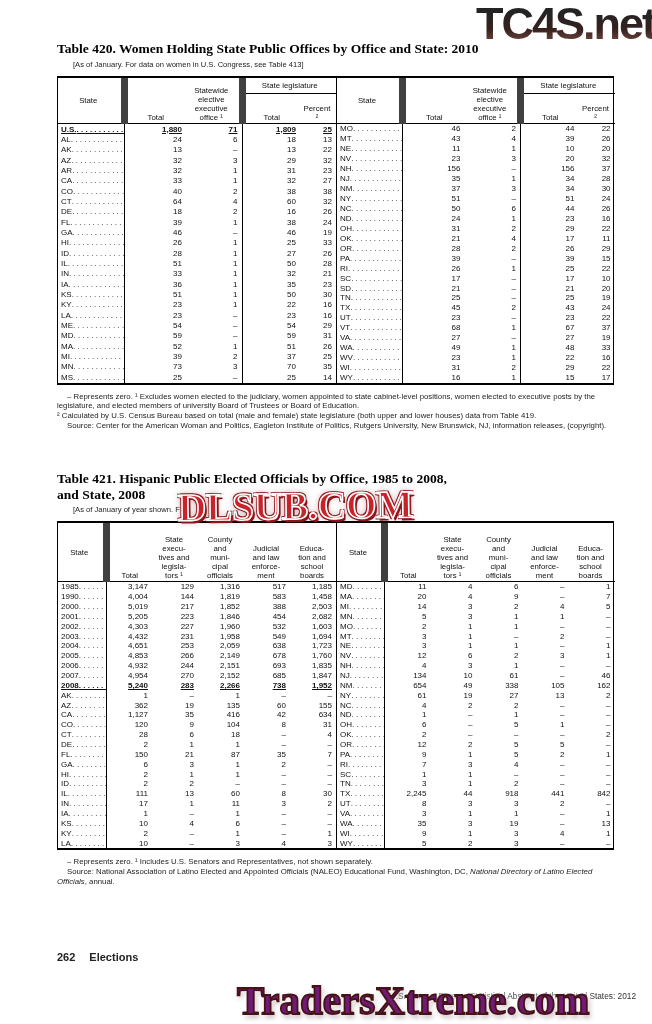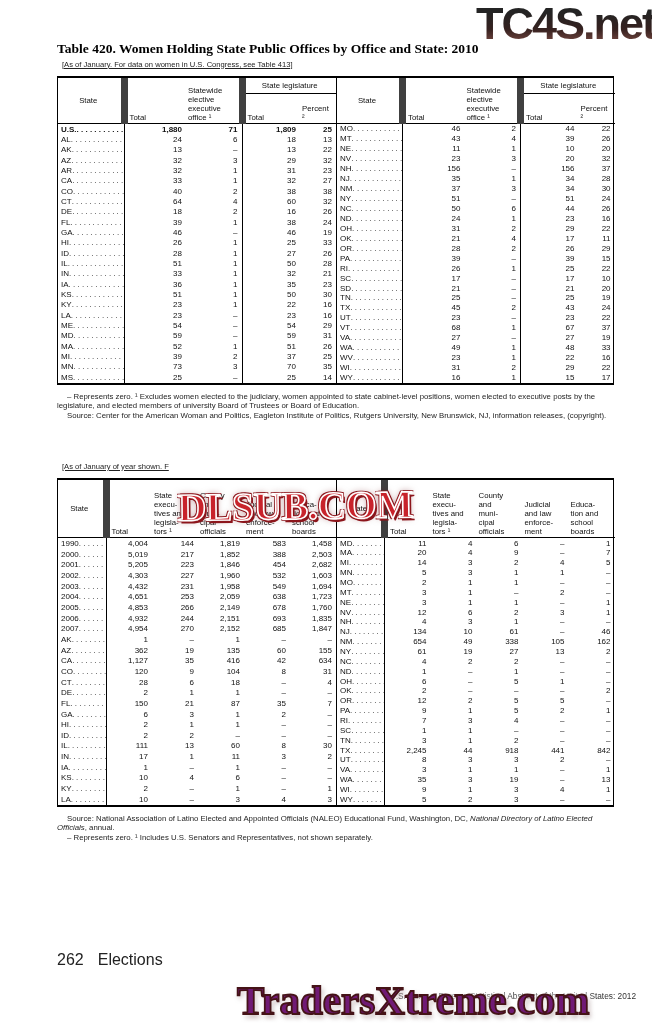--- a/index.html
+++ b/index.html
@@ -8,56 +8,56 @@
     position:relative; width:652px; height:1024px; margin:0 auto;
     background:#ffffff; overflow:hidden;
     font-family:"Liberation Sans", sans-serif; color:#1a1a1a;
   }
   .content { position:absolute; left:57px; top:41px; width:557px; }
 
   .tbl-title {
     font-family:"Liberation Serif", serif; font-weight:bold;
     font-size:13.5px; line-height:15.5px; color:#000; white-space:pre-line;
   }
-  .bracket { font-size:7.6px; line-height:9px; margin:3px 5px 7px; color:#222;text-decoration:underline; }
+  .bracket { font-size:7.6px; line-height:9px; margin:3px 16px 7px; color:#222; }
 
   .tblpair { display:flex; border:1px solid #000; border-top-width:2px; border-bottom-width:2px; }
   table.half { border-collapse:collapse; table-layout:fixed; width:278.5px; }
   .t420pair table.half { height:305px; }
   .t421pair table.half { height:325px; }
   table.half.right { border-left:1px solid #000; }
 
   th { font-weight:normal; font-size:7.8px; line-height:9px; color:#111; padding:1px 4px 1px 2px; }
   .h-state { text-align:center; vertical-align:middle; }
-  .h-bot { text-align:left; vertical-align:bottom; }
+  .h-bot { text-align:center; vertical-align:bottom; }
   .pre { white-space:pre-line; }
   .h-grp { text-align:center; vertical-align:middle; border-bottom:1px solid #000; }
   .vline { border-left:7px solid #404040; }
   .t420 thead tr:first-child { height:16px; }
   .t420 thead tr:last-child  { height:30px; }
   .t421 thead tr { height:58px; }
 
   tbody tr:first-child td { border-top:1px solid #000; }
   td { font-size:8px; color:#111; vertical-align:middle; padding:0; }
   td.num { text-align:right; padding-right:4px; }
   td.lbl { padding-left:3px; }
   .t420 td:nth-child(2), .t420 td:nth-child(4) { border-left:1px solid #000; }
   .t421 td:nth-child(2) { border-left:1px solid #000; }
-  tr.bold td { font-weight:bold; }
+  tr.bold td { font-weight:bold;text-decoration:underline; }
   .lblwrap { display:flex; align-items:baseline; overflow:hidden; }
   .st { white-space:nowrap; }
   .leader { flex:1 1 auto; overflow:hidden; white-space:nowrap; }
   .leader::before { content:" . . . . . . . . . . . . . . . . . . . ."; }
 
   .fnotes { margin-top:7px; }
   .fnotes p { font-size:7.8px; line-height:9.7px; color:#1d1d1d; }
   .ind { text-indent:10px; }
   .gap { margin-top:41px; }
 
-  .pageno { position:absolute; left:57px; top:951px; font-size:16px; color:#222; }
+  .pageno { position:absolute; left:57px; top:951px; font-size:11px; color:#222;font-weight:bold; }
   .pageno .sec { margin-left:14px; }
   .srcline { position:absolute; right:16px; top:991px; font-size:8.3px; color:#333; }
 
   .wm { position:absolute; font-weight:bold; z-index:6; pointer-events:none; white-space:nowrap; }
   .wm-top {
     top:-2px; right:-3px;
     font-family:"Liberation Sans", sans-serif; font-size:45px; letter-spacing:-2px;
     background:linear-gradient(180deg,#242424 28%,#35211f 60%,#8a544c 95%);
     -webkit-background-clip:text; background-clip:text; color:transparent;
   }
@@ -754,25 +754,28 @@
                 <td class="num">1</td>
                 <td class="num">15</td>
                 <td class="num">17</td>
               </tr>
             </tbody>
         </table>
       </div>
 
       <div class="fnotes">
         <p class="ind">– Represents zero. ¹ Excludes women elected to the judiciary, women appointed to state cabinet-level positions, women elected to executive posts by the legislature, and elected members of university Board of Trustees or Board of Education.</p>
+        <p>² Calculated by U.S. Census Bureau based on total (male and female) state legislature (both upper and lower houses) data from Table 419.</p>
         <p class="ind">Source: Center for the American Woman and Politics, Eagleton Institute of Politics, Rutgers University, New Brunswick, NJ, information releases, (copyright).</p>
       </div>
     </div>
 
     <div class="gap">
+      <h1 class="tbl-title pre">Table 421. Hispanic Public Elected Officials by Office, 1985 to 2008,
+and State, 2008</h1>
       <p class="bracket">[As of January of year shown. F</p>
 
       <div class="tblpair t421pair">
         <table class="half t421 left">
           <colgroup>
               <col style="width:48px">
               <col style="width:46px">
               <col style="width:46px">
               <col style="width:46px">
               <col style="width:46px">
@@ -799,20 +802,33 @@
               <th class="h-bot pre">Educa-
 tion and
 school
 boards</th>
             </tr>
           </thead>
           <tbody>
               <tr>
                 <td class="lbl">
                   <div class="lblwrap">
+                    <span class="st">1985</span>
+                    <span class="leader"></span>
+                  </div>
+                </td>
+                <td class="num">3,147</td>
+                <td class="num">129</td>
+                <td class="num">1,316</td>
+                <td class="num">517</td>
+                <td class="num">1,185</td>
+              </tr>
+              <tr>
+                <td class="lbl">
+                  <div class="lblwrap">
                     <span class="st">1990</span>
                     <span class="leader"></span>
                   </div>
                 </td>
                 <td class="num">4,004</td>
                 <td class="num">144</td>
                 <td class="num">1,819</td>
                 <td class="num">583</td>
                 <td class="num">1,458</td>
               </tr>
@@ -912,20 +928,33 @@
                   <div class="lblwrap">
                     <span class="st">2007</span>
                     <span class="leader"></span>
                   </div>
                 </td>
                 <td class="num">4,954</td>
                 <td class="num">270</td>
                 <td class="num">2,152</td>
                 <td class="num">685</td>
                 <td class="num">1,847</td>
+              </tr>
+              <tr class="bold">
+                <td class="lbl">
+                  <div class="lblwrap">
+                    <span class="st">2008</span>
+                    <span class="leader"></span>
+                  </div>
+                </td>
+                <td class="num">5,240</td>
+                <td class="num">283</td>
+                <td class="num">2,266</td>
+                <td class="num">738</td>
+                <td class="num">1,952</td>
               </tr>
               <tr>
                 <td class="lbl">
                   <div class="lblwrap">
                     <span class="st">AK</span>
                     <span class="leader"></span>
                   </div>
                 </td>
                 <td class="num">1</td>
                 <td class="num">–</td>
@@ -1514,22 +1543,22 @@
                 <td class="num">2</td>
                 <td class="num">3</td>
                 <td class="num">–</td>
                 <td class="num">–</td>
               </tr>
             </tbody>
         </table>
       </div>
 
       <div class="fnotes">
+        <p class="ind">– Represents zero. ¹ Includes U.S. Senators and Representatives, not shown separately.</p>
         <p class="ind"><span>Source: National Association of Latino Elected and Appointed Officials (NALEO) Educational Fund, Washington, DC, </span><i>National Directory of Latino Elected Officials</i><span>, annual.</span></p>
-        <p class="ind">– Represents zero. ¹ Includes U.S. Senators and Representatives, not shown separately.</p>
       </div>
     </div>
   </div>
 
   <div class="pageno">
     <span>262</span><span class="sec">Elections</span>
   </div>
   <div class="srcline">U.S. Census Bureau, Statistical Abstract of the United States: 2012</div>
 
 </div>

